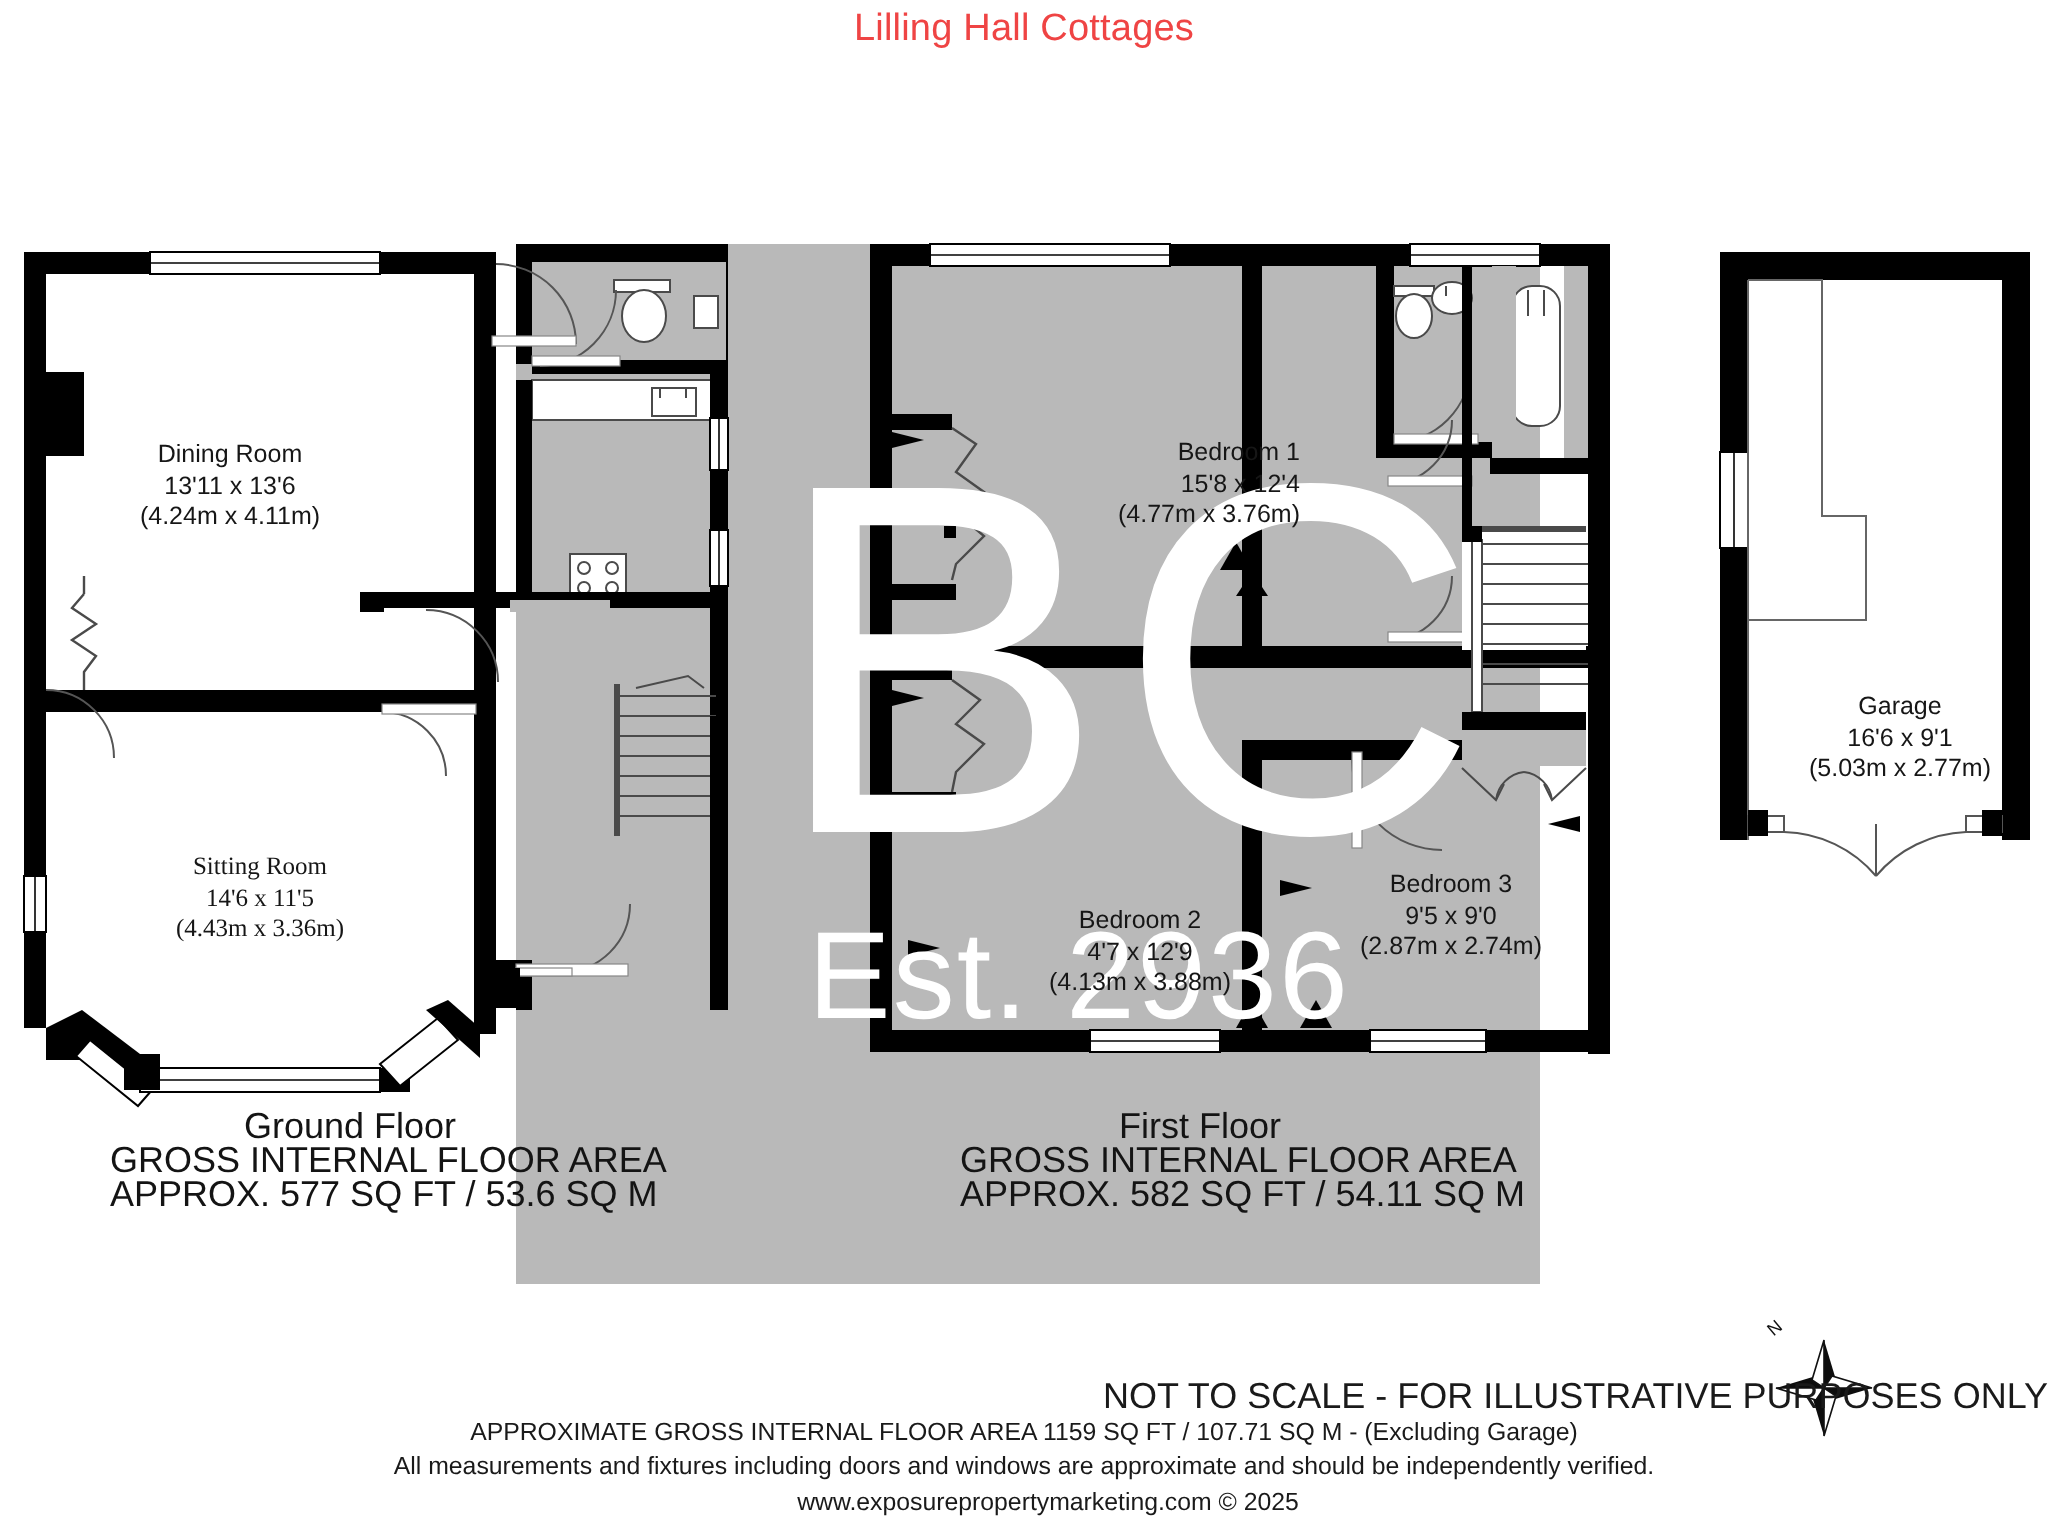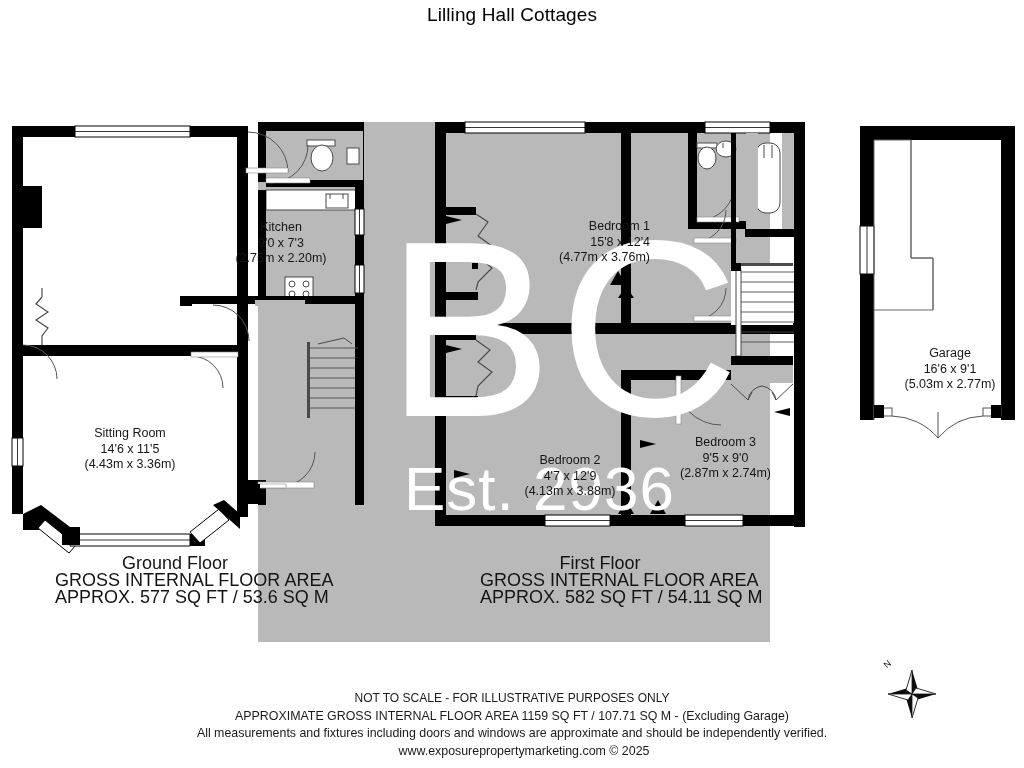--- a/index.html
+++ b/index.html
@@ -4,38 +4,38 @@
 <style>
   html,body{margin:0;padding:0;background:#ffffff;}
   body{
     width:1024px;height:768px;position:relative;overflow:hidden;
     font-family:"Liberation Sans","DejaVu Sans",sans-serif;
     color:#1a1a1a;
     -webkit-font-smoothing:antialiased;
   }
   #plan-title{
     position:absolute;left:0;top:4px;width:1024px;text-align:center;
-    font-size:19px;font-weight:400;letter-spacing:.1px;color:#000000;
+    font-size:19px;font-weight:400;letter-spacing:.1px;color:#ef4444;
   }
   .stage{position:absolute;left:0;top:0;width:1024px;height:768px;}
   svg.plan{position:absolute;left:0;top:0;width:1024px;height:768px;display:block;}
 
   .lbl{position:absolute;text-align:center;line-height:15.5px;font-size:12.5px;color:#161616;white-space:nowrap;}
   .lbl .nm{display:block;}
   .lbl .im{display:block;}
   .lbl .mt{display:block;}
 
   .floorcap{position:absolute;text-align:center;line-height:17px;font-size:18px;color:#141414;white-space:nowrap;}
   .floorcap .c1{display:block;}
   .floorcap .c2{display:block;}
   .floorcap .c3{display:block;}
 
   .footer{position:absolute;left:0;width:1024px;text-align:center;color:#1a1a1a;}
   .footer div{line-height:17.5px;}
-  .f1{font-size:12px;}
+  .f1{font-size:18px;text-align:right;}
   .f2{font-size:12.4px;}
   .f3{font-size:12.4px;}
   .f4{font-size:12.4px;margin-left:24px;}
 
   .wm{
     position:absolute;color:#ffffff;font-weight:400;
     font-family:"Liberation Sans","DejaVu Sans",sans-serif;
     user-select:none;pointer-events:none;
   }
   #wm-bc{left:386px;top:205px;font-size:250px;letter-spacing:6px;line-height:250px;}
@@ -309,28 +309,28 @@
       <path d="M 983 416 A 62 62 0 0 0 938 438" fill="none" stroke="#555" stroke-width="1"></path>
       <line x1="938" y1="412" x2="938" y2="438" stroke="#555" stroke-width="1"></line>
       <rect x="874" y="405" width="10" height="13" fill="#000"></rect>
       <rect x="991" y="405" width="10" height="13" fill="#000"></rect>
     </g>
   </svg>
 
   <div class="wm" id="wm-bc">BC</div>
   <div class="wm" id="wm-est">Est. 2936</div>
 
-
-  <div class="lbl" style="left:223px;top:220px;width:116px;">
-    <span class="nm">Kitchen</span>
-    <span class="im">9'0 x 7'3</span>
-    <span class="mt">(2.75m x 2.20m)</span>
-  </div>
-
-  <div class="lbl" style="left:50px;top:426px;width:160px;">
+  <div class="lbl" style="left:40px;top:220px;width:150px;">
+    <span class="nm">Dining Room</span>
+    <span class="im">13'11 x 13'6</span>
+    <span class="mt">(4.24m x 4.11m)</span>
+  </div>
+
+
+  <div class="lbl" style="left:50px;top:426px;width:160px;font-family:Liberation Serif, serif;">
     <span class="nm">Sitting Room</span>
     <span class="im">14'6 x 11'5</span>
     <span class="mt">(4.43m x 3.36m)</span>
   </div>
 
   <div class="lbl" style="left:490px;top:219px;width:160px;text-align:right;">
     <span class="nm">Bedroom 1</span>
     <span class="im">15'8 x 12'4</span>
     <span class="mt">(4.77m x 3.76m)</span>
   </div>

